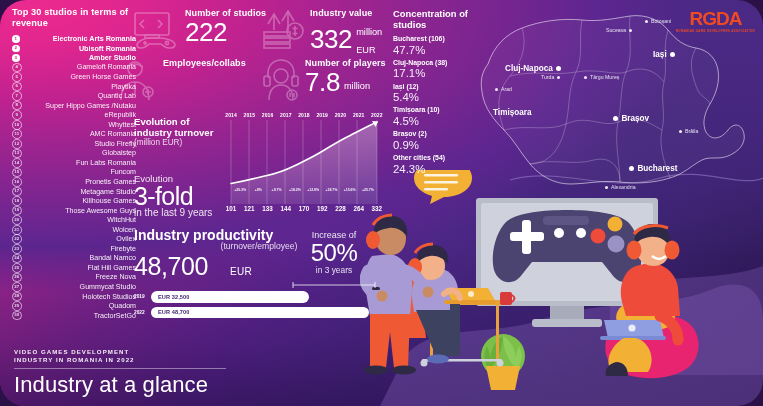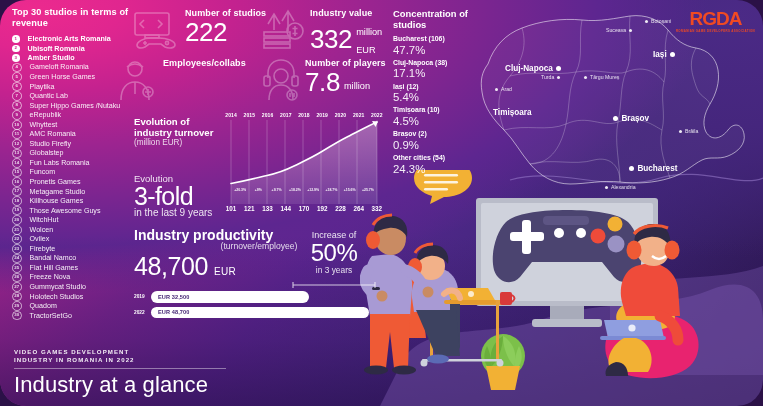--- a/index.html
+++ b/index.html
@@ -15,21 +15,21 @@
   #canvas::after{
     content:"";position:absolute;inset:0;border-radius:26px;pointer-events:none;
     background:linear-gradient(180deg,rgba(255,255,255,0) 58%,rgba(40,14,78,.30) 84%,rgba(33,11,66,.55) 100%);
   }
   .layer{position:absolute;}
 
   
   #studio-panel{left:12px;top:7px;width:124px;z-index:6;}
   .panel-title{color:#fff;font-size:9.2px;font-weight:bold;line-height:11px;letter-spacing:.1px;}
   .studio-list{margin-top:5px;}
-  .studio-row{display:flex;align-items:center;gap:8px;height:9.55px;}
+  .studio-row{display:flex;align-items:center;gap:8px;height:9.55px;justify-content:space-between;}
   .badge{width:7.6px;height:7.6px;border-radius:50%;flex:0 0 auto;display:flex;align-items:center;justify-content:center;
          font-size:4.4px;font-weight:bold;line-height:1;}
   .badge.solid{background:#fff;color:#cf2690;}
   .badge.ghost{border:.7px solid rgba(255,255,255,.62);color:rgba(255,255,255,.82);}
   .studio-name{font-size:7.1px;color:rgba(255,255,255,.93);white-space:nowrap;}
   .studio-row.top .studio-name{font-weight:bold;color:#fff;font-size:7.2px;}
 
   
   .stat{position:absolute;color:#fff;}
   .stat .st-label{font-size:9px;font-weight:bold;letter-spacing:.1px;white-space:nowrap;}
@@ -522,21 +522,21 @@
         <span>228</span>
         <span>264</span>
         <span>332</span>
       </div>
     </div>
   </div>
 
   <div id="productivity" class="layer" style="z-index:5">
     <div class="pr-title">Industry productivity</div>
     <div class="pr-sub">(turnover/employee)</div>
-    <div style="display:flex;align-items:baseline;gap:6px;margin-top:2px;">
+    <div style="display:flex;align-items:baseline;gap:22px;margin-top:2px;">
       <span class="pr-big">48,700</span>
       <span class="pr-eur" style="color:#fff;">EUR</span>
     </div>
 
     <div class="inc-box">
       <div class="inc-t">Increase of</div>
       <div class="inc-n">50%</div>
       <div class="inc-s">in 3 years</div>
       <svg width="86" height="8" viewBox="0 0 86 8" style="margin-top:4px;">
         <path d="M2,1 V7 M2,4 H84 M84,1 V7" stroke="rgba(255,255,255,.75)" stroke-width="1.1" fill="none"></path>

